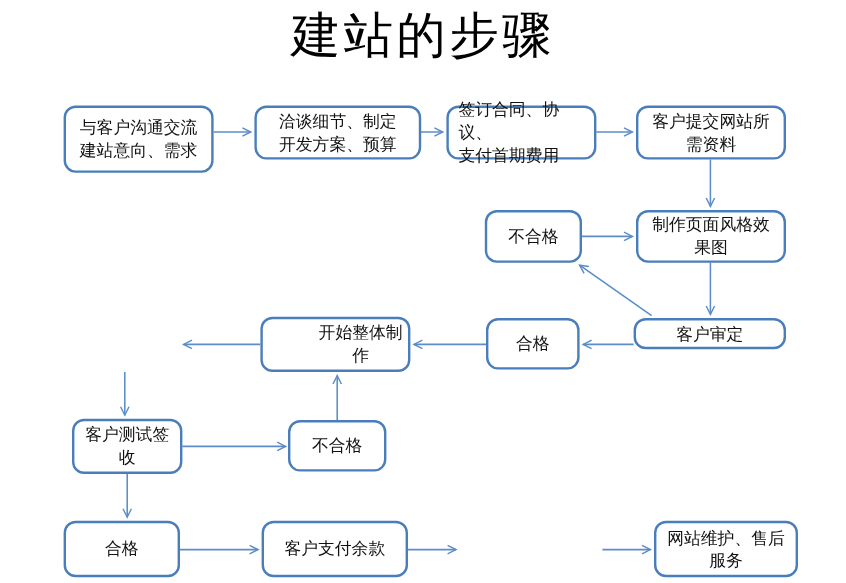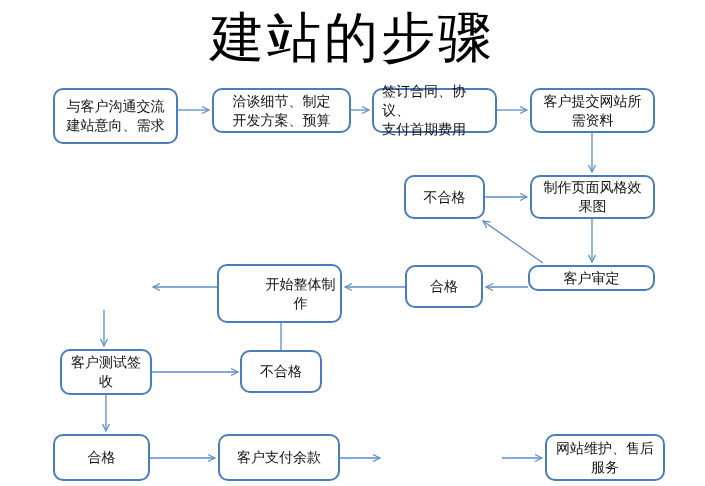--- a/index.html
+++ b/index.html
@@ -14,21 +14,21 @@
     background:#ffffff;
     overflow:hidden;
     font-family:"Liberation Sans", sans-serif;
   }
   .title{
     position:absolute;
     left:0;top:2px;width:705px;
     text-align:center;
     font-family:"Liberation Serif", serif;
     font-weight:400;
-    font-size:54px;
+    font-size:41px;
     letter-spacing:3px;
     color:#000000;
     margin:0;
   }
   .node{
     position:absolute;
     box-sizing:border-box;
     background:#ffffff;
     border:2px solid var(--box-border,#4a7ebb);
     border-radius:10px;
@@ -48,21 +48,21 @@
   svg.arrows .ah{stroke:var(--arrow,#5b8dc9);fill:none;stroke-width:1.2;}
 
   
   .n0{left:53px;top:88px;width:125px;height:56px;}
   .n1{left:212px;top:88px;width:139px;height:45px;}
   .n2{left:372px;top:88px;width:125px;height:45px;}
   .n3{left:530px;top:88px;width:125px;height:45px;}
   .n4{left:404px;top:175px;width:81px;height:44px;}
   .n5{left:530px;top:175px;width:125px;height:44px;}
   .n6{left:58px;top:264px;width:92px;height:46px;}
-  .n7{left:217px;top:264px;width:125px;height:59px;padding-left:46px;}
+  .n7{left:217px;top:264px;width:125px;height:46px;padding-left:46px;}
   .n8{left:405px;top:265px;width:78px;height:43px;}
   .n9{left:528px;top:265px;width:127px;height:26px;}
   .n10{left:60px;top:349px;width:92px;height:46px;}
   .n11{left:240px;top:350px;width:82px;height:43px;}
   .n12{left:53px;top:434px;width:97px;height:47px;}
   .n13{left:218px;top:434px;width:122px;height:47px;}
   .n14{left:383px;top:434px;width:119px;height:47px;}
   .n15{left:545px;top:434px;width:120px;height:47px;}
 </style>
 </head>

